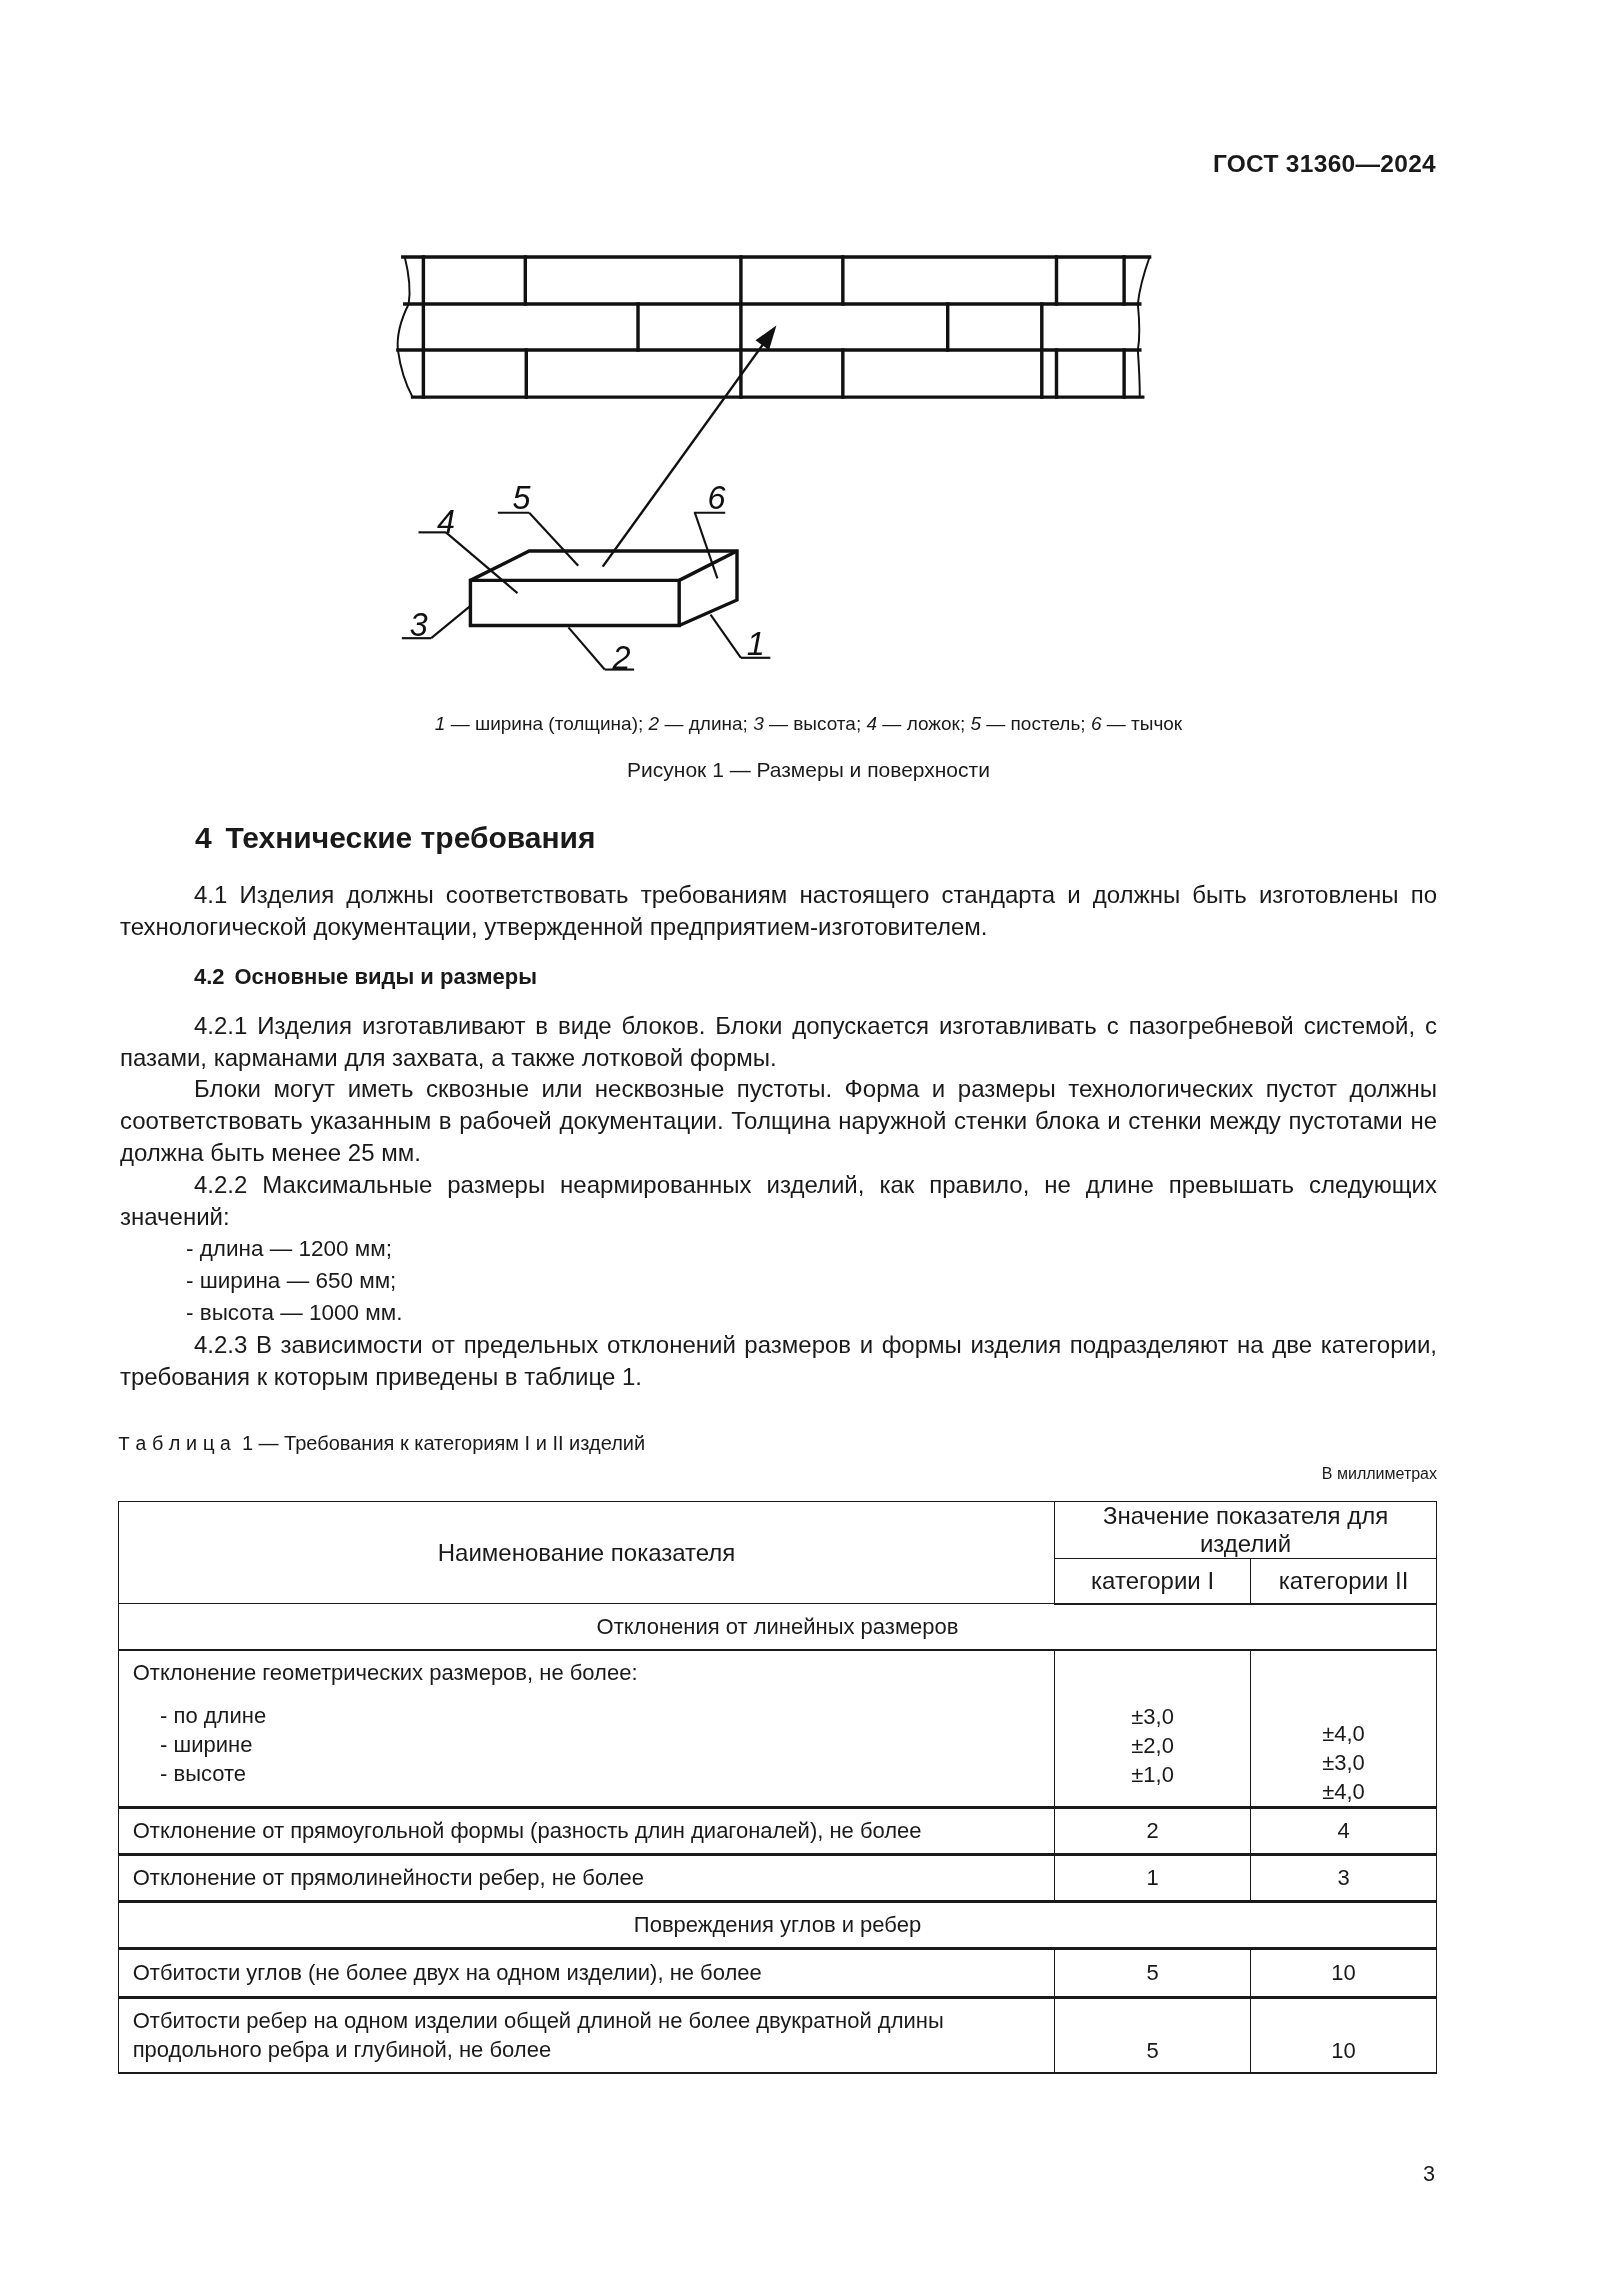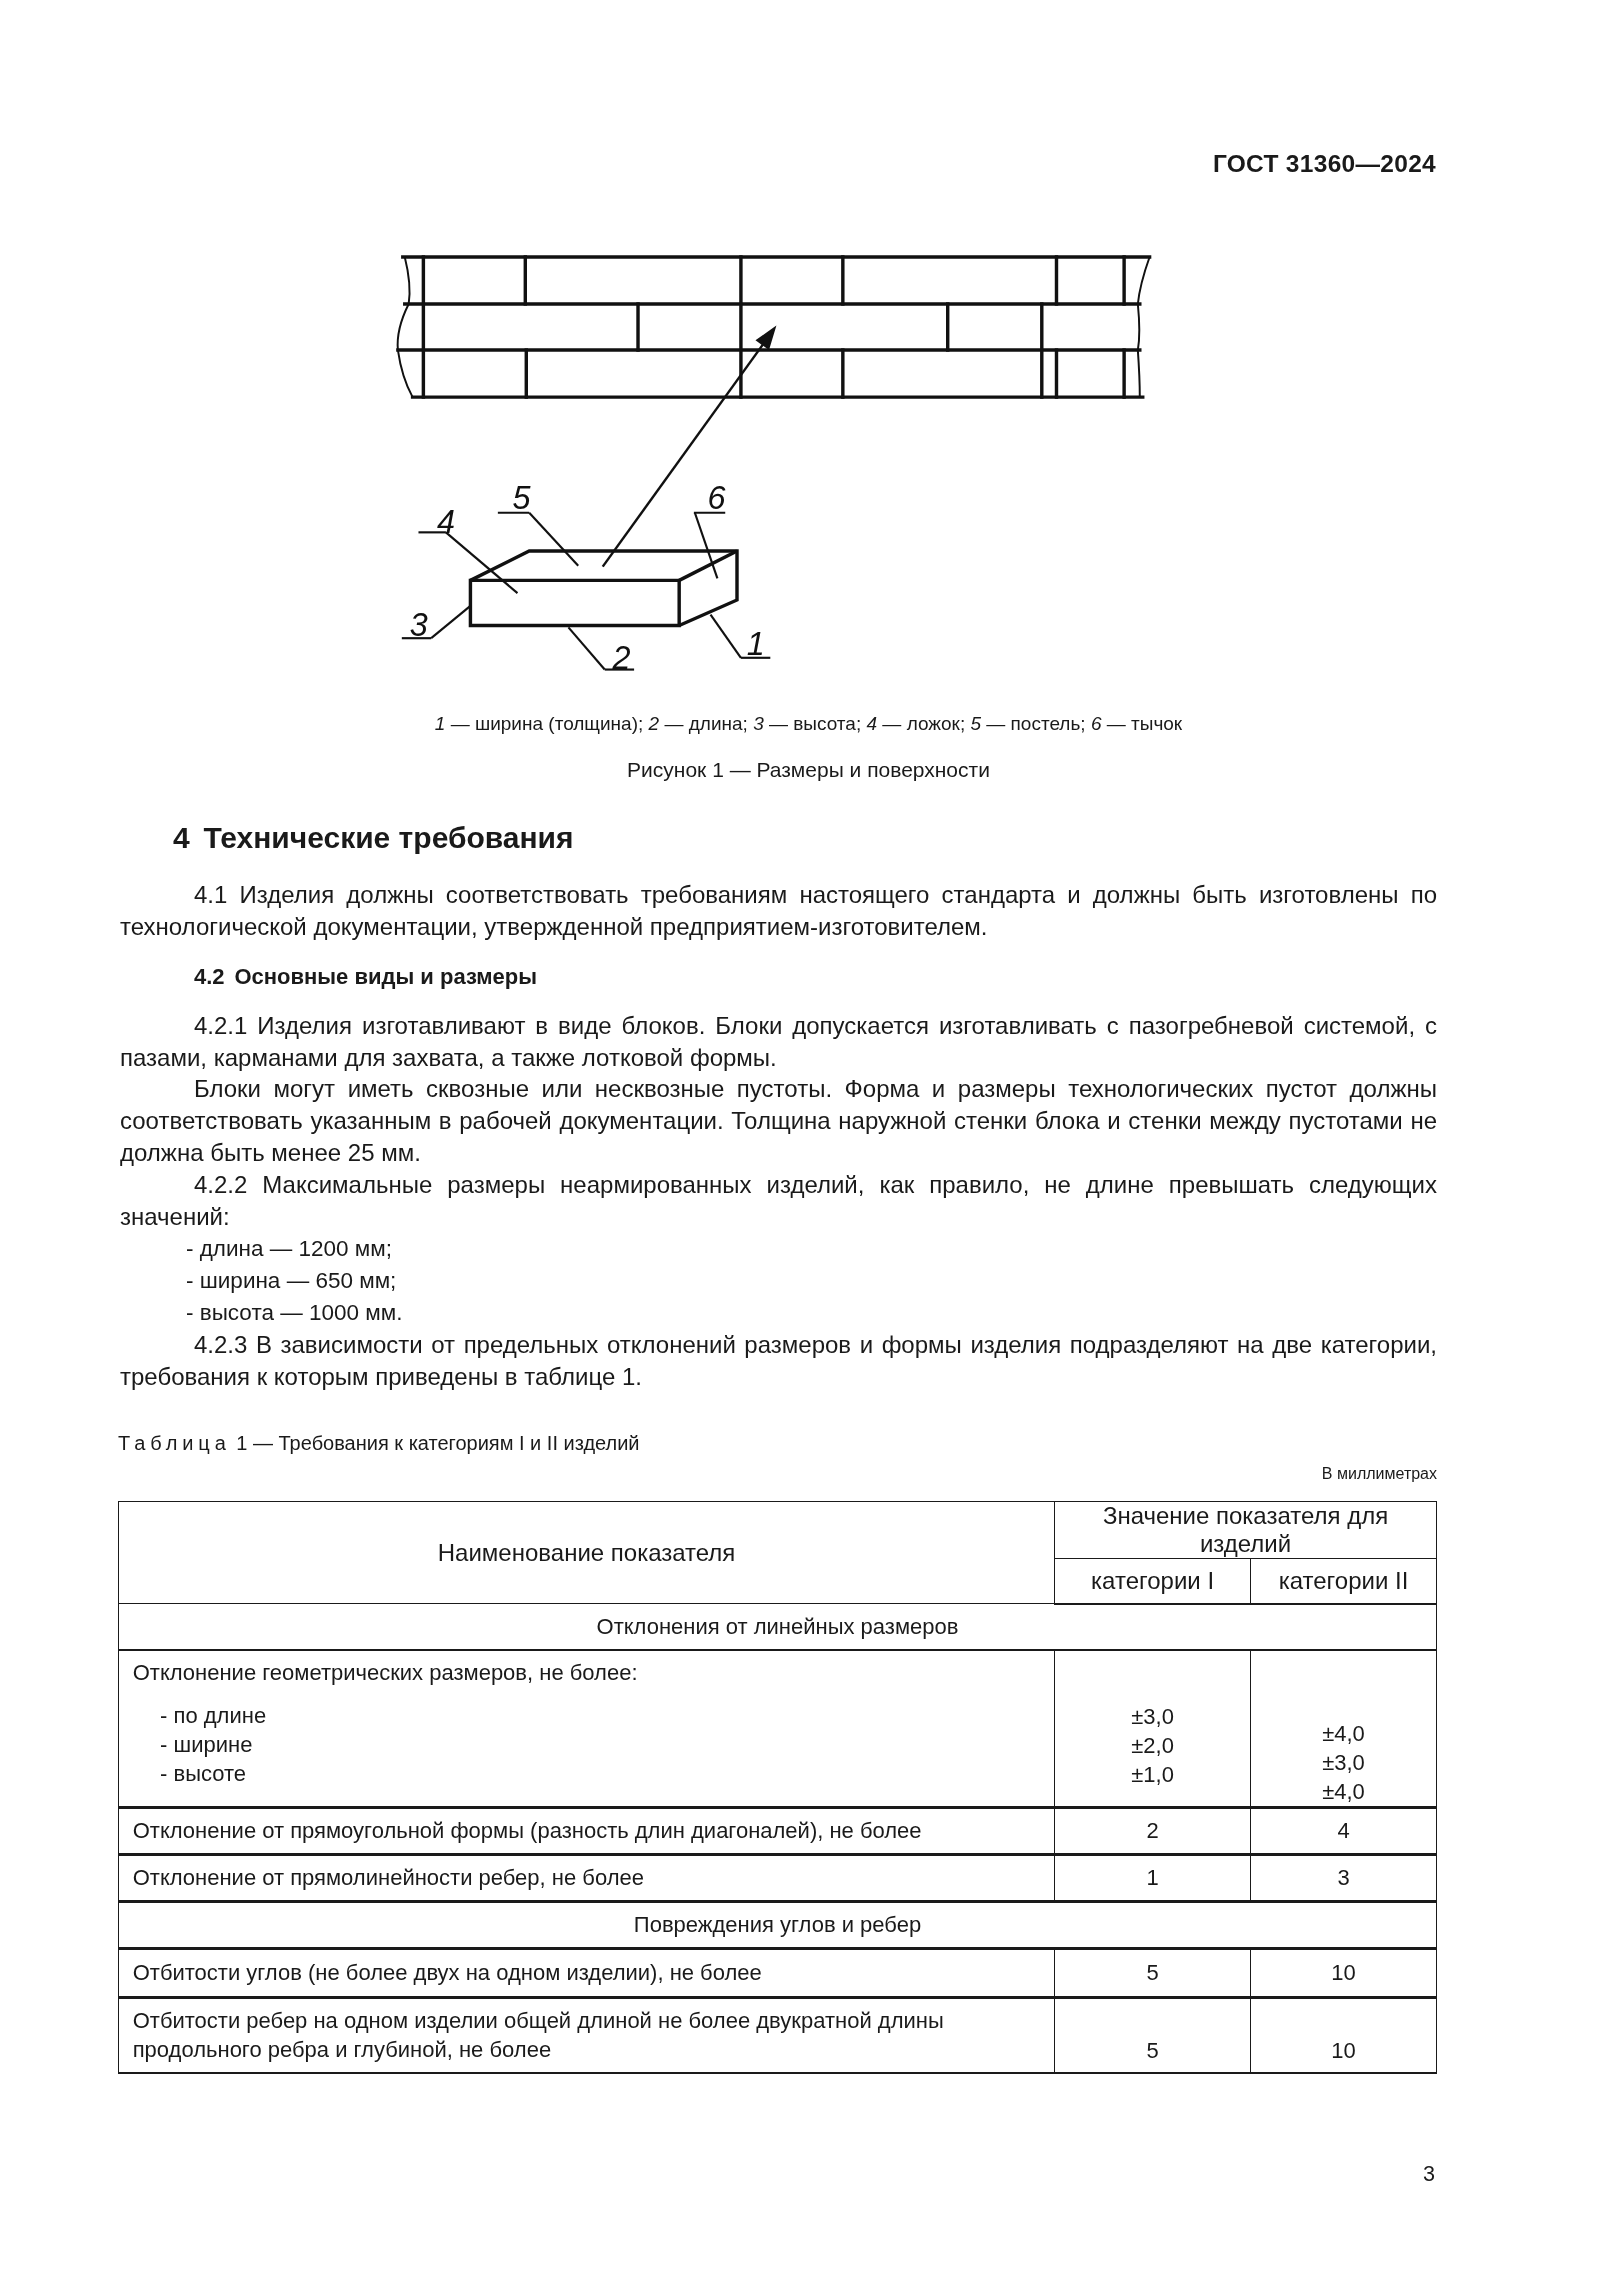--- a/index.html
+++ b/index.html
@@ -5,29 +5,29 @@
     html, body { margin: 0; padding: 0; background: #ffffff; }
     body { width: 1621px; height: 2293px; position: relative; overflow: hidden;
            font-family: "Liberation Sans", sans-serif; color: #1a1a1a; }
     .abs { position: absolute; }
     .header-code { left: 1127px; top: 150px; width: 309px; text-align: right;
                    font-weight: bold; font-size: 24.5px; letter-spacing: 0.3px; }
     svg.figure { position: absolute; left: 0; top: 0; }
     .legend { left: 186px; top: 713px; width: 1245px; text-align: center; font-size: 19px; }
     .legend i { font-style: italic; }
     .fig-caption { left: 186px; top: 758px; width: 1245px; text-align: center; font-size: 21px; }
-    .h1 { left: 173px; top: 821px; font-size: 30px; font-weight: bold; }
+    .h1 { left: 195px; top: 821px; font-size: 30px; font-weight: bold; }
     .h1 .num { margin-right: 13.7px; }
     .h2 { left: 194px; top: 964px; font-size: 22px; font-weight: bold; }
     .h2 .num { margin-right: 9.8px; }
     .para { left: 120px; width: 1317px; font-size: 24px; line-height: 32px; text-align: justify; }
     .para .ind { display: inline-block; width: 74px; }
     .list-item { left: 186px; font-size: 22.5px; line-height: 32px; }
     .table-title { left: 118px; top: 1432px; font-size: 20px; }
-    .table-title .sp { letter-spacing: 4.9px; }
+    .table-title .sp { letter-spacing: 4.9px; font-family: Liberation Mono, monospace; }
     .units { right: 184px; top: 1465px; font-size: 16px; }
     table.req { position: absolute; left: 118px; top: 1501px; width: 1319px; border-collapse: collapse;
                 font-size: 22px; }
     table.req td { border: 1.5px solid #1a1a1a; padding: 0 13.7px; vertical-align: middle; }
     table.req td.c { text-align: center; }
     table.req .small { font-size: 24px; }
     table.req tr.thick-top td { border-top: 3.4px solid #1a1a1a; border-radius: 18px; }
     table.req tr.thick-bottom td { border-bottom: 2.9px solid #1a1a1a; }
     .page-number { right: 186px; top: 2161px; font-size: 21.6px; }
     .stack div { line-height: 29px; }

